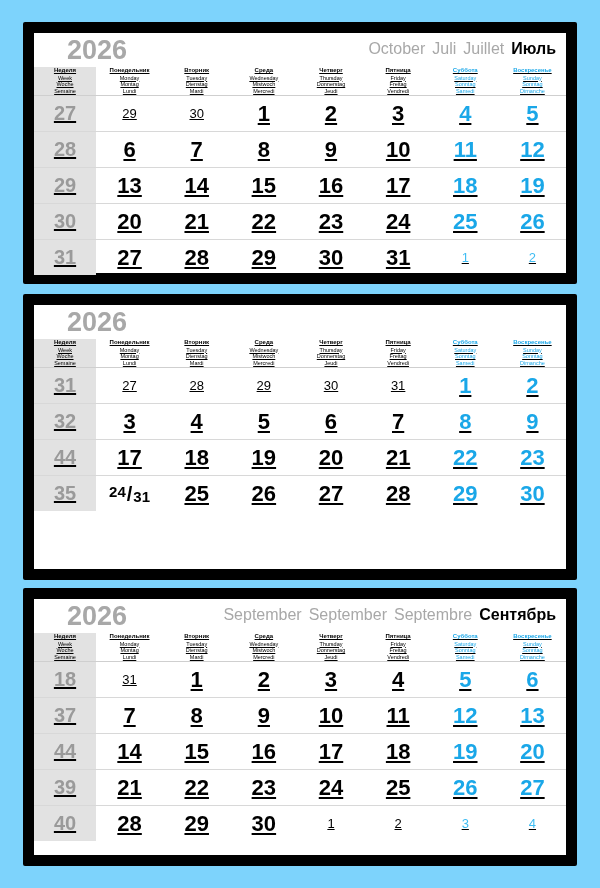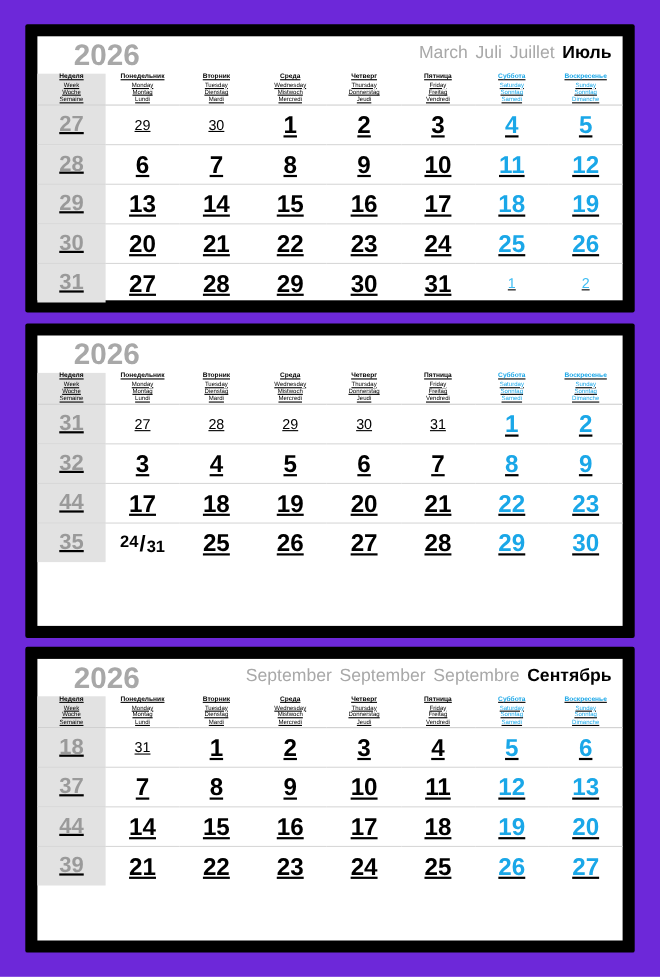--- a/index.html
+++ b/index.html
@@ -12,21 +12,21 @@
     height: 888px;
     font-family: "Liberation Sans", sans-serif;
     position: relative;
     overflow: hidden;
   }
   .page {
     position: absolute;
     left: 0; top: 0;
     width: 600px;
     height: 888px;
-    background: #6d28d9;
+    background: #7dd3fc;
   }
   .block {
     position: absolute;
     left: 23px;
     width: 554px;
     background: #000000;
     border-radius: 2px;
     box-sizing: border-box;
     padding: 11px;
   }
@@ -132,21 +132,21 @@
   .dual .bot { font-size: 15px; vertical-align: bottom; }
 </style>
 </head>
 <body>
 
 <div class="page">
   <div class="block" id="block-0">
     <div class="block-inner">
         <div class="cal-header">
           <div class="year">2026</div>
-          <div class="month-names"><span class="mn-en">March</span><span class="mn-de">Juli</span><span class="mn-fr">Juillet</span><span class="mn-ru">Июль</span></div>
+          <div class="month-names"><span class="mn-en">October</span><span class="mn-de">Juli</span><span class="mn-fr">Juillet</span><span class="mn-ru">Июль</span></div>
         </div>
         <table class="cal">
           <colgroup>
             <col class="wk">
             <col>
             <col>
             <col>
             <col>
             <col>
             <col>
@@ -517,17 +517,27 @@
             <tr class="day-row">
               <td class="wk-cell">39</td>
               <td class="d-wd">21</td>
               <td class="d-wd">22</td>
               <td class="d-wd">23</td>
               <td class="d-wd">24</td>
               <td class="d-wd">25</td>
               <td class="d-we">26</td>
               <td class="d-we">27</td>
             </tr>
+            <tr class="day-row">
+              <td class="wk-cell">40</td>
+              <td class="d-wd">28</td>
+              <td class="d-wd">29</td>
+              <td class="d-wd">30</td>
+              <td class="d-out-wd">1</td>
+              <td class="d-out-wd">2</td>
+              <td class="d-out-we">3</td>
+              <td class="d-out-we">4</td>
+            </tr>
           </tbody>
         </table>
       </div>
   </div>
 </div>
 
 </body></html>

